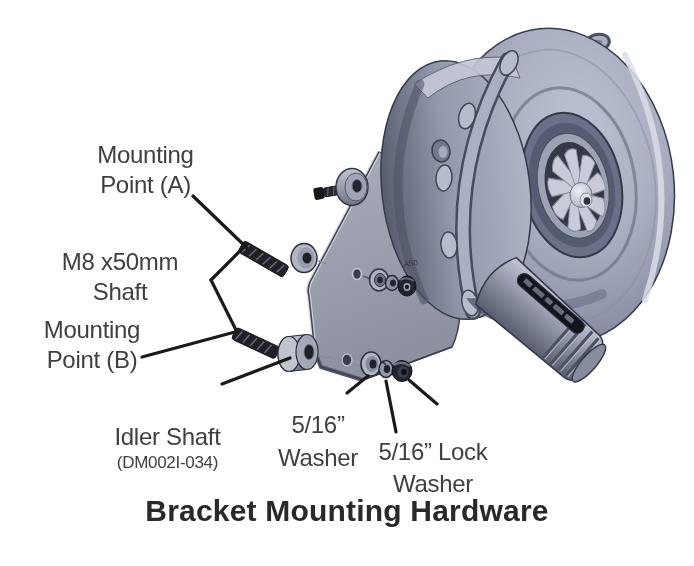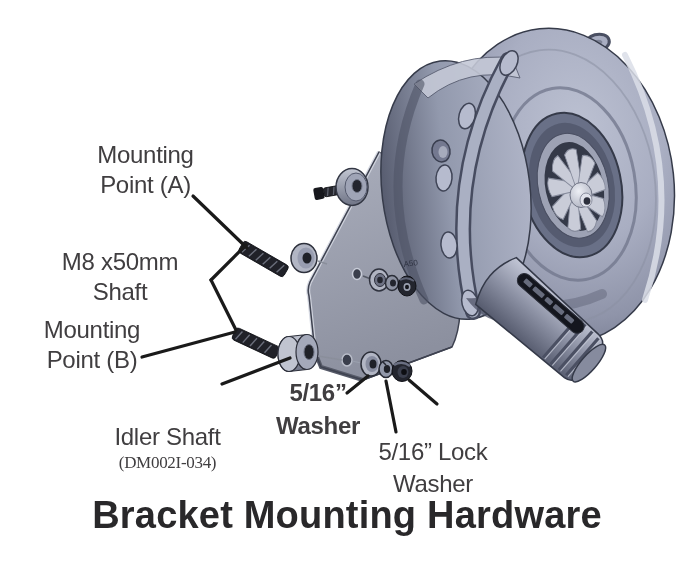--- a/index.html
+++ b/index.html
@@ -5,24 +5,24 @@
   html,body{margin:0;padding:0;background:#ffffff;}
   #canvas{
     position:relative;width:694px;height:566px;background:#ffffff;overflow:hidden;
     font-family:"Liberation Sans",sans-serif;
   }
   #art{position:absolute;left:0;top:0;}
   .label{
     position:absolute;white-space:pre-line;text-align:center;
     color:#403e40;font-size:24px;line-height:30px;letter-spacing:-0.3px;
   }
-  .label .part-no{font-size:17px;line-height:21px;display:block;font-family:Liberation Serif, serif;}
+  .label .part-no{font-size:17px;line-height:21px;display:block;}
   #figure-title{
     position:absolute;left:0;top:494px;width:694px;text-align:center;
-    color:#29282a;font-size:38px;font-weight:700;letter-spacing:0.2px;
+    color:#29282a;font-size:30px;font-weight:700;letter-spacing:0.2px;
   }
 </style>
 </head>
 <body>
 
 <div id="canvas">
 
   <svg id="art" width="694" height="566" viewBox="0 0 694 566">
     <defs>
       <radialGradient id="gradTorus" cx="0.62" cy="0.33" r="0.8">
@@ -253,21 +253,21 @@
 Shaft</div>
 
   <div class="label" style="left:8px;top:315px;width:168px;">Mounting
 Point (B)</div>
 
   <div class="label" style="left:75px;top:392px;width:185px;">
     <span>Idler Shaft</span>
     <span class="part-no">(DM002I-034)</span>
   </div>
 
-  <div class="label" style="left:256px;top:376px;width:124px;line-height:33px;font-weight:bold;">5/16”
+  <div class="label" style="left:256px;top:408px;width:124px;line-height:33px;">5/16”
 Washer</div>
 
 
   <div class="label" style="left:358px;top:436px;width:150px;line-height:32px;">5/16” Lock
 Washer</div>
 
   <div id="figure-title">Bracket Mounting Hardware</div>
 </div>
 
 </body></html>

